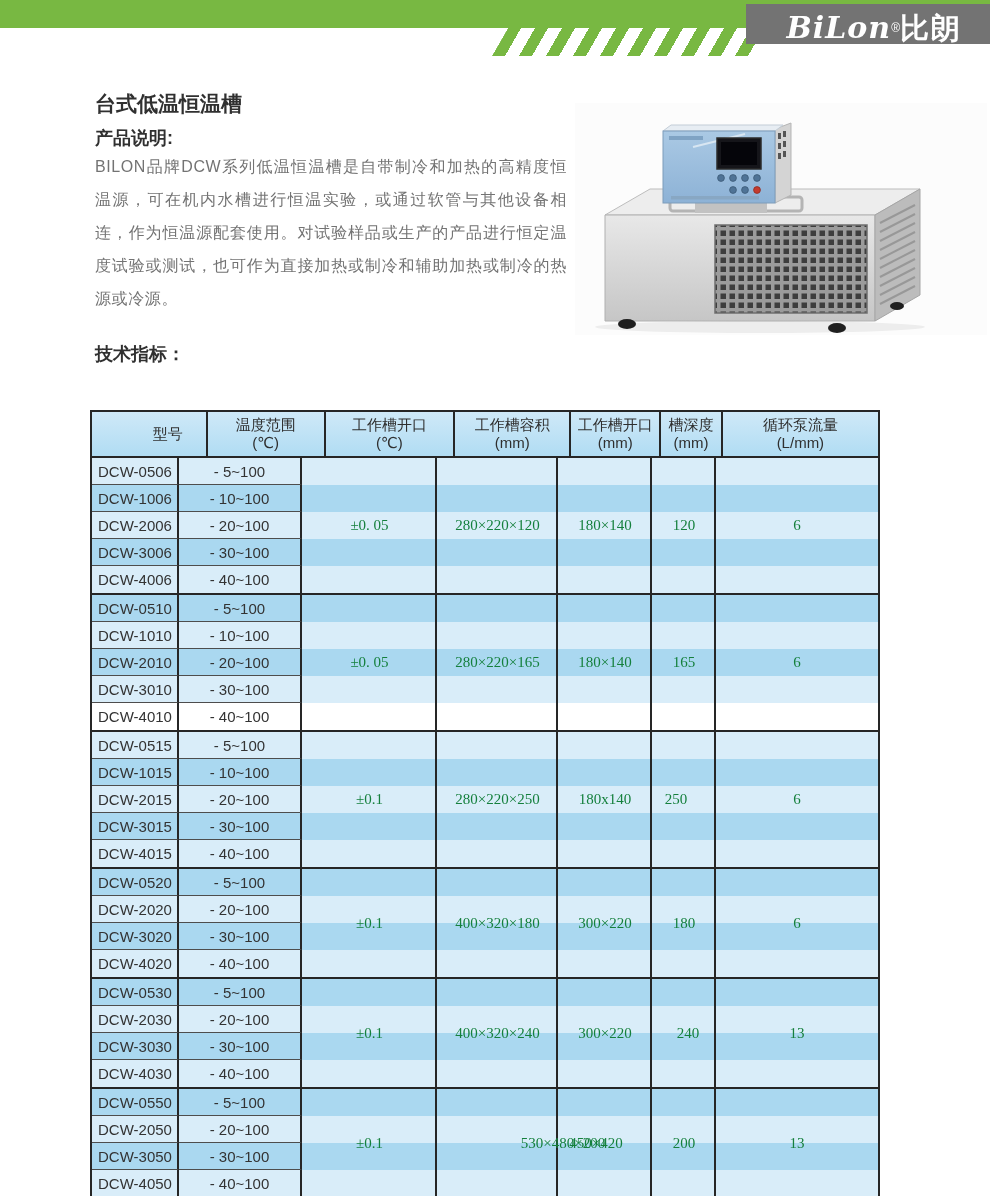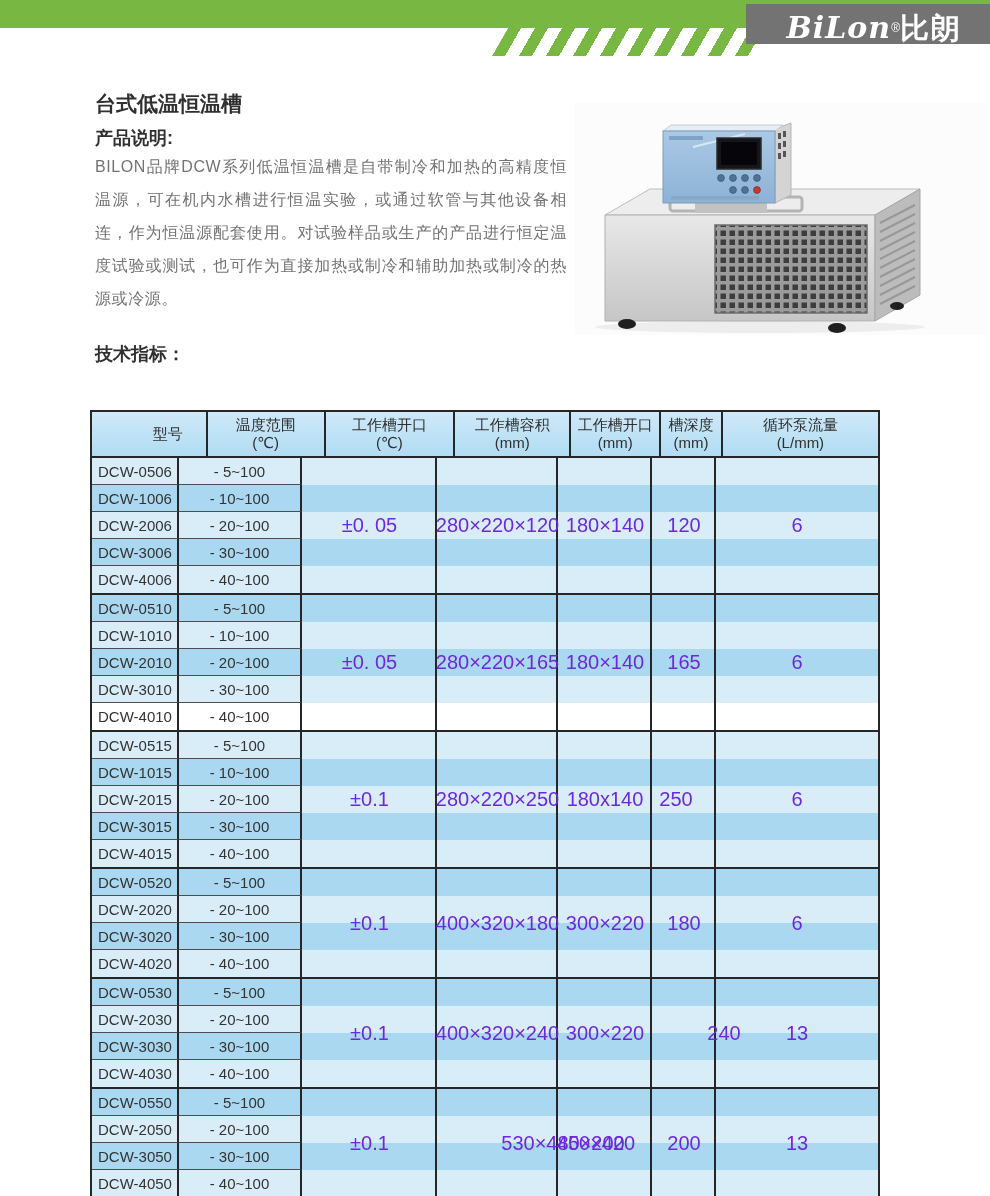--- a/index.html
+++ b/index.html
@@ -44,21 +44,21 @@
   .c3{width:121px;border-right:2px solid #262626;}
   .c4{width:94px;border-right:2px solid #262626;}
   .c5{width:64px;border-right:2px solid #262626;}
   .c6{width:162px;}
   .hcell.c6{border-right:none;}
   .sep{border-bottom:1px solid #4d4d4d;}
   .shade-light{background:#d9edf9;}
   .shade-dark{background:#aad8f0;}
   .shade-white{background:#ffffff;}
   .mcell{position:absolute;top:0;bottom:0;display:flex;align-items:center;justify-content:center;
-    font-size:20px;color:#6d28d9;pointer-events:none;}
+    font-size:15px;color:#15803d;pointer-events:none;font-family:Liberation Serif, serif;}
 </style>
 </head>
 <body>
 
 <div>
   <div class="green-top"></div>
   <div class="stripes">
     <div class="stripebar"></div>
   </div>
   <div class="green-right">
@@ -414,21 +414,21 @@
           <div class="tcell c1">- 40~100</div>
           <div class="tcell c2"></div>
           <div class="tcell c3"></div>
           <div class="tcell c4"></div>
           <div class="tcell c5"></div>
           <div class="tcell c6"></div>
         </div>
         <div class="mcell" style="left: 210px; width: 135px;">±0.1</div>
         <div class="mcell" style="left: 345px; width: 121px;">400×320×240</div>
         <div class="mcell" style="left: 466px; width: 94px;">300×220</div>
-        <div class="mcell" style="left: 560px; width: 72px; margin-left: 36px;">240</div>
+        <div class="mcell" style="left: 560px; width: 72px;">240</div>
         <div class="mcell" style="left: 624px; width: 162px;">13</div>
       </div>
       <div class="tgroup">
         <div class="trow shade-dark">
           <div class="tcell c0 sep">DCW-0550</div>
           <div class="tcell c1 sep">- 5~100</div>
           <div class="tcell c2"></div>
           <div class="tcell c3"></div>
           <div class="tcell c4"></div>
           <div class="tcell c5"></div>

